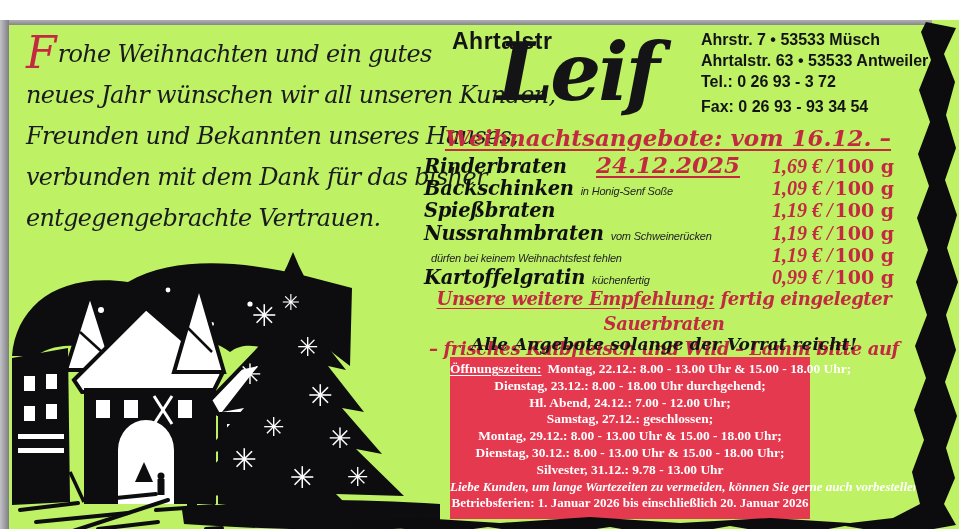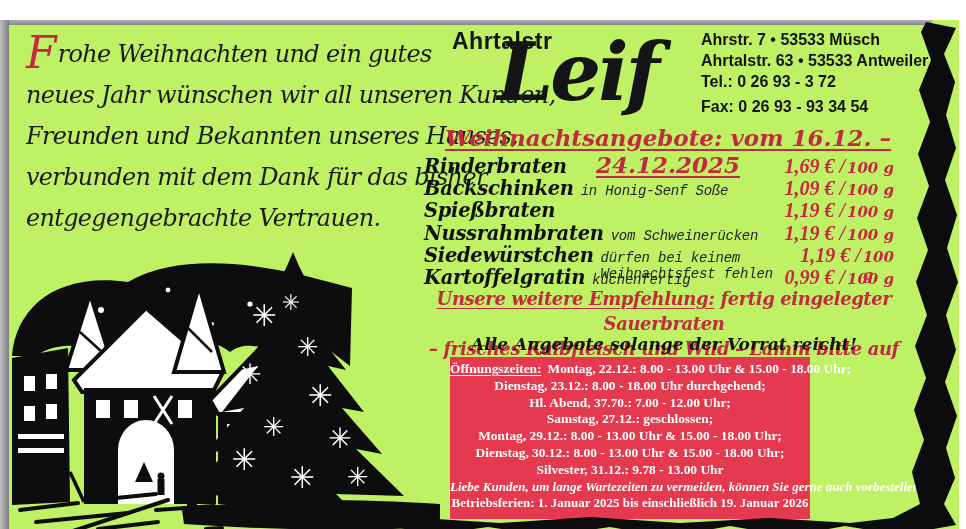--- a/index.html
+++ b/index.html
@@ -29,26 +29,26 @@
   .contact .fax{margin-top:4px;}
   
   .offers-title{position:absolute;left:436px;top:104px;width:464px;text-align:center;
         font-family:"DejaVu Serif",serif;font-style:italic;font-weight:bold;
         font-size:23px;color:var(--accent_red);text-decoration:underline;
         text-underline-offset:3px;z-index:3;}
   .offers-list{position:absolute;left:424px;top:135px;width:470px;}
   .offer-row{display:flex;align-items:baseline;height:22.2px;}
   .offer-name{font-family:"DejaVu Serif",serif;font-style:italic;font-weight:bold;
               font-size:19.5px;color:#101013;letter-spacing:-0.3px;}
-  .offer-note{font-family:Liberation Mono, monospace;font-style:italic;font-size:14px;
+  .offer-note{font-family:Liberation Sans, sans-serif;font-style:italic;font-size:11px;
               color:#232327;margin-left:7px;letter-spacing:-0.2px;}
   .offer-price{margin-left:auto;font-family:Liberation Serif, serif;font-style:italic;
               font-weight:bold;font-size:20px;color:var(--accent_red);white-space:nowrap;}
-  .offer-unit{font-family:"DejaVu Serif",serif;font-style:italic;font-weight:bold;
-              font-size:15px;color:var(--accent_red);margin-left:2px;}
+  .offer-unit{font-family:"DejaVu Serif",serif;font-weight:bold;
+              font-size:19px;color:var(--accent_red);margin-left:2px;}
   
   .recommendation{position:absolute;left:426px;top:266px;width:476px;text-align:center;
         font-family:"DejaVu Serif",serif;font-style:italic;font-weight:bold;
         font-size:18px;line-height:25px;color:var(--accent_red);letter-spacing:-0.4px;}
   .recommendation .lead{text-decoration:underline;text-underline-offset:3px;margin-right:6px;}
   .stock-note{position:absolute;left:426px;top:314px;width:476px;text-align:center;
         font-family:"DejaVu Serif",serif;font-style:italic;font-weight:bold;
         font-size:17px;color:#141418;}
   
   .hours-box{position:absolute;left:450px;top:337px;width:360px;height:162px;
@@ -197,21 +197,20 @@
       <span class="offer-price">1,19 € /</span>
       <span class="offer-unit">100 g</span>
     </div>
     <div class="offer-row">
       <span class="offer-name">Nussrahmbraten</span>
       <span class="offer-note">vom Schweinerücken</span>
       <span class="offer-price">1,19 € /</span>
       <span class="offer-unit">100 g</span>
     </div>
     <div class="offer-row">
-      <span class="offer-name">Siedewürstchen</span>
       <span class="offer-note">dürfen bei keinem Weihnachtsfest fehlen</span>
       <span class="offer-price">1,19 € /</span>
       <span class="offer-unit">100 g</span>
     </div>
     <div class="offer-row">
       <span class="offer-name">Kartoffelgratin</span>
       <span class="offer-note">küchenfertig</span>
       <span class="offer-price">0,99 € /</span>
       <span class="offer-unit">100 g</span>
     </div>
@@ -219,27 +218,27 @@
 
   <div class="recommendation">
     <div><span class="lead">Unsere weitere Empfehlung:</span><span>fertig eingelegter Sauerbraten</span></div>
     <div>– frisches Kalbfleisch und Wild – Lamm bitte auf Vorbestellung</div>
   </div>
   <div class="stock-note">Alle Angebote solange der Vorrat reicht!</div>
 
   <div class="hours-box">
     <div><span class="lead">Öffnungszeiten:</span><span>Montag, 22.12.: 8.00 - 13.00 Uhr &amp; 15.00 - 18.00 Uhr;</span></div>
     <div>Dienstag, 23.12.: 8.00 - 18.00 Uhr durchgehend;</div>
-    <div>Hl. Abend, 37.70.: 7.00 - 12.00 Uhr;</div>
+    <div>Hl. Abend, 24.12.: 7.00 - 12.00 Uhr;</div>
     <div>Samstag, 27.12.: geschlossen;</div>
     <div>Montag, 29.12.: 8.00 - 13.00 Uhr &amp; 15.00 - 18.00 Uhr;</div>
     <div>Dienstag, 30.12.: 8.00 - 13.00 Uhr &amp; 15.00 - 18.00 Uhr;</div>
     <div>Silvester, 31.12.: 9.78 - 13.00 Uhr</div>
     <div class="preorder">Liebe Kunden, um lange Wartezeiten zu vermeiden, können Sie gerne auch vorbestellen!</div>
-    <div class="holiday">Betriebsferien: 1. Januar 2025 bis einschließlich 19. Januar 2026</div>
+    <div class="holiday">Betriebsferien: 1. Januar 2026 bis einschließlich 20. Januar 2026</div>
   </div>
 
   <svg class="torn" viewBox="0 0 966 529" aria-hidden="true">
     <rect x="959" y="0" width="7" height="529" fill="#fff"></rect>
     <rect x="0" y="519" width="966" height="10" fill="#fff"></rect>
     <path fill="#0c0c0e" d="
       M926,2
       L956,8 L944,34 L955,62 L946,95 L956,128 L945,160 L957,195 L947,228 L958,262
       L946,295 L956,330 L945,362 L957,396 L946,428 L955,458 L944,484 L956,505
       L900,515 L845,506 L790,516 L730,506 L668,517 L610,507 L548,516 L488,507

